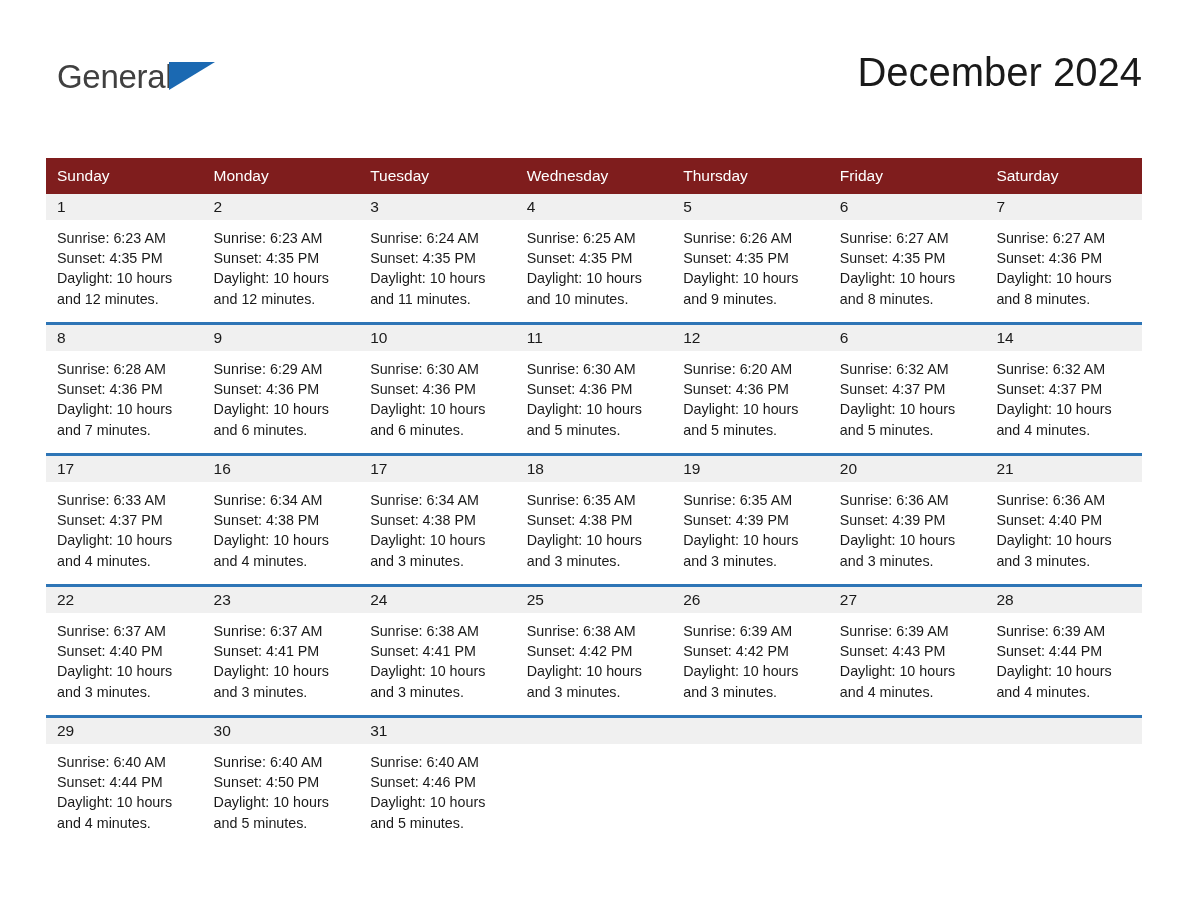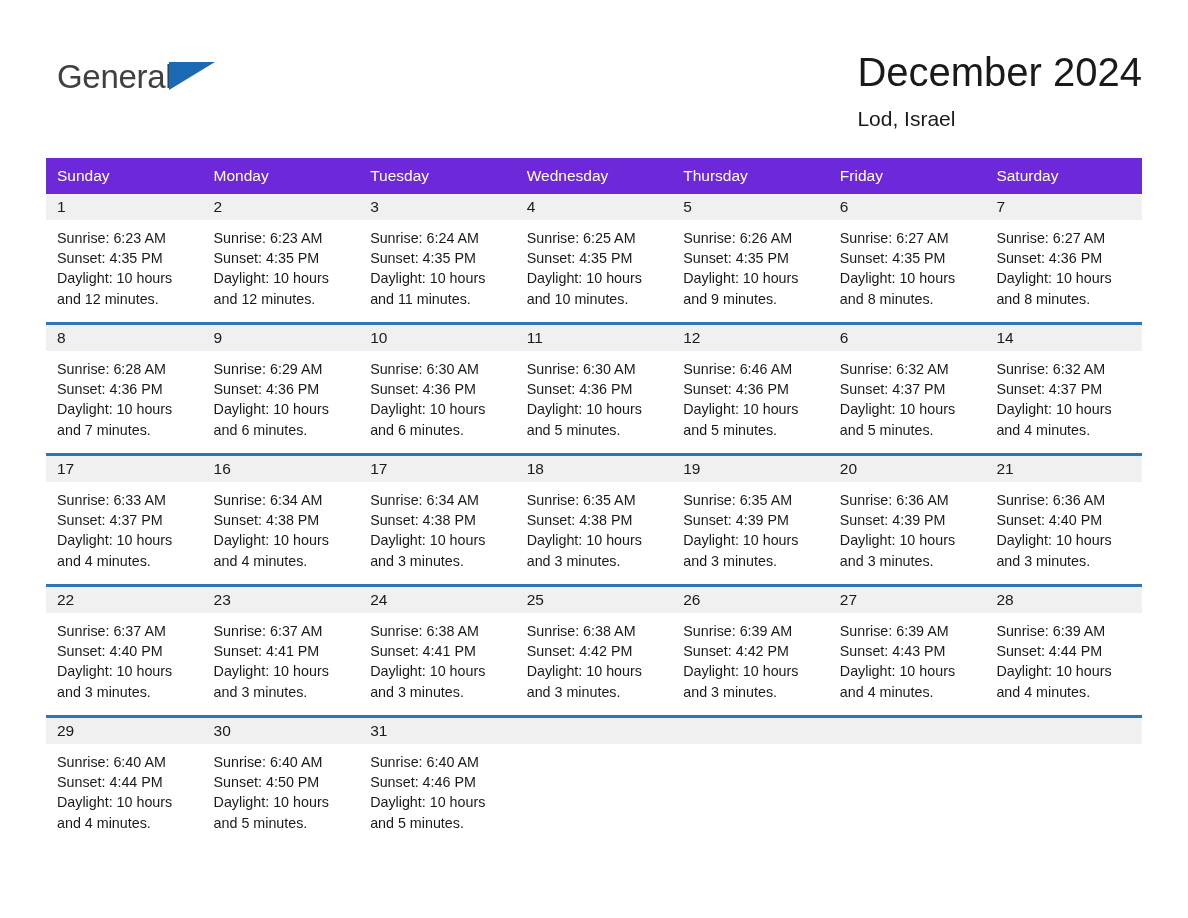--- a/index.html
+++ b/index.html
@@ -97,21 +97,21 @@
     position: absolute;
     left: 46px;
     top: 158px;
     width: 1096px;
     border-collapse: collapse;
     table-layout: fixed;
   }
   .calendar col { width: 156.57px; }
 
   thead th {
-    background: #6d28d9;
+    background: #7f1d1d;
     color: #FFFFFF;
     font-size: 15.5px;
     font-weight: normal;
     text-align: left;
     padding: 9px 0 9px 11px;
     height: 16px;
     vertical-align: middle;
   }
 
   tbody tr.week-row > td {
@@ -153,21 +153,20 @@
   <div class="header">
 
     <div class="logo">
       <div class="logo-row1">
         <span class="logo-general">General</span><span class="logo-tri"></span>
       </div>
     </div>
 
     <div class="title-block">
       <div class="cal-title">December 2024</div>
-      <div class="cal-subtitle">Lod, Israel</div>
     </div>
 
   </div>
 
   <table class="calendar">
     <colgroup>
       <col>
         <col>
         <col>
         <col>
@@ -299,21 +298,21 @@
                 <div>Sunrise: 6:30 AM</div>
                 <div>Sunset: 4:36 PM</div>
                 <div class="wrap">Daylight: 10 hours and 5 minutes.</div>
               </div>
             </div>
           </td>
         <td>
             <div class="cell">
               <div class="daynum">12</div>
               <div class="cell-body">
-                <div>Sunrise: 6:46 AM</div>
+                <div>Sunrise: 6:20 AM</div>
                 <div>Sunset: 4:36 PM</div>
                 <div class="wrap">Daylight: 10 hours and 5 minutes.</div>
               </div>
             </div>
           </td>
         <td>
             <div class="cell">
               <div class="daynum">6</div>
               <div class="cell-body">
                 <div>Sunrise: 6:32 AM</div>

